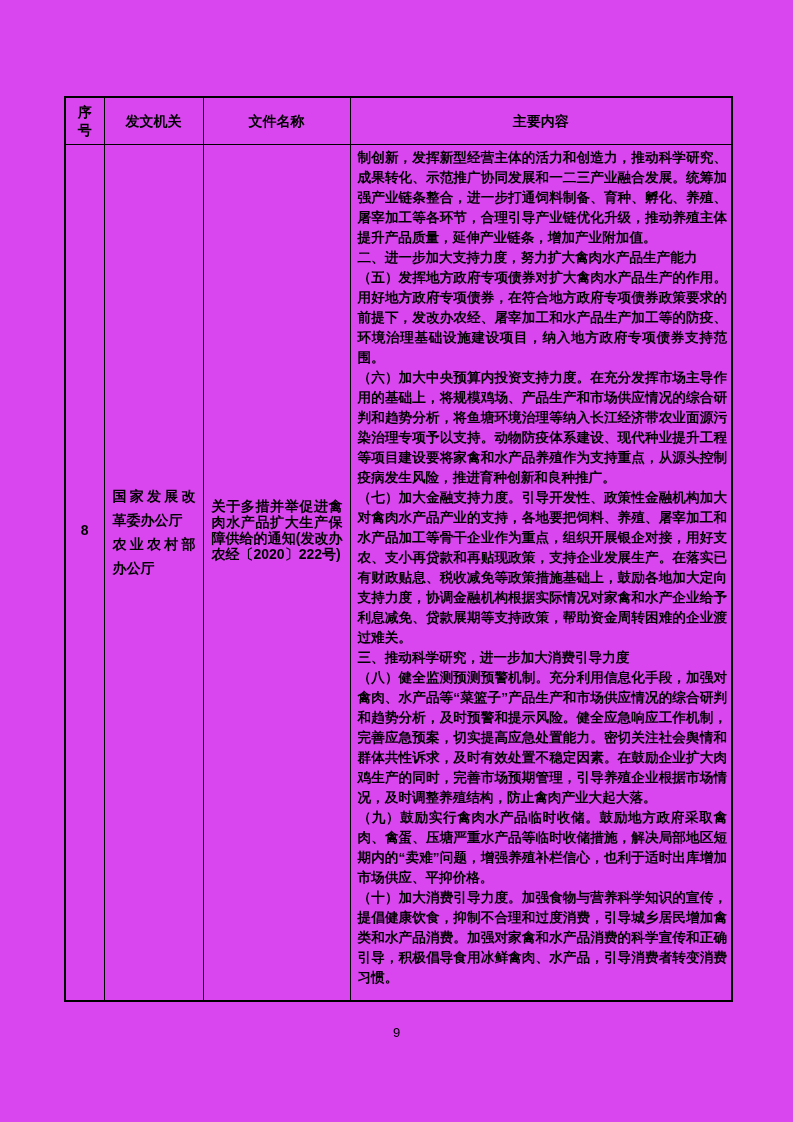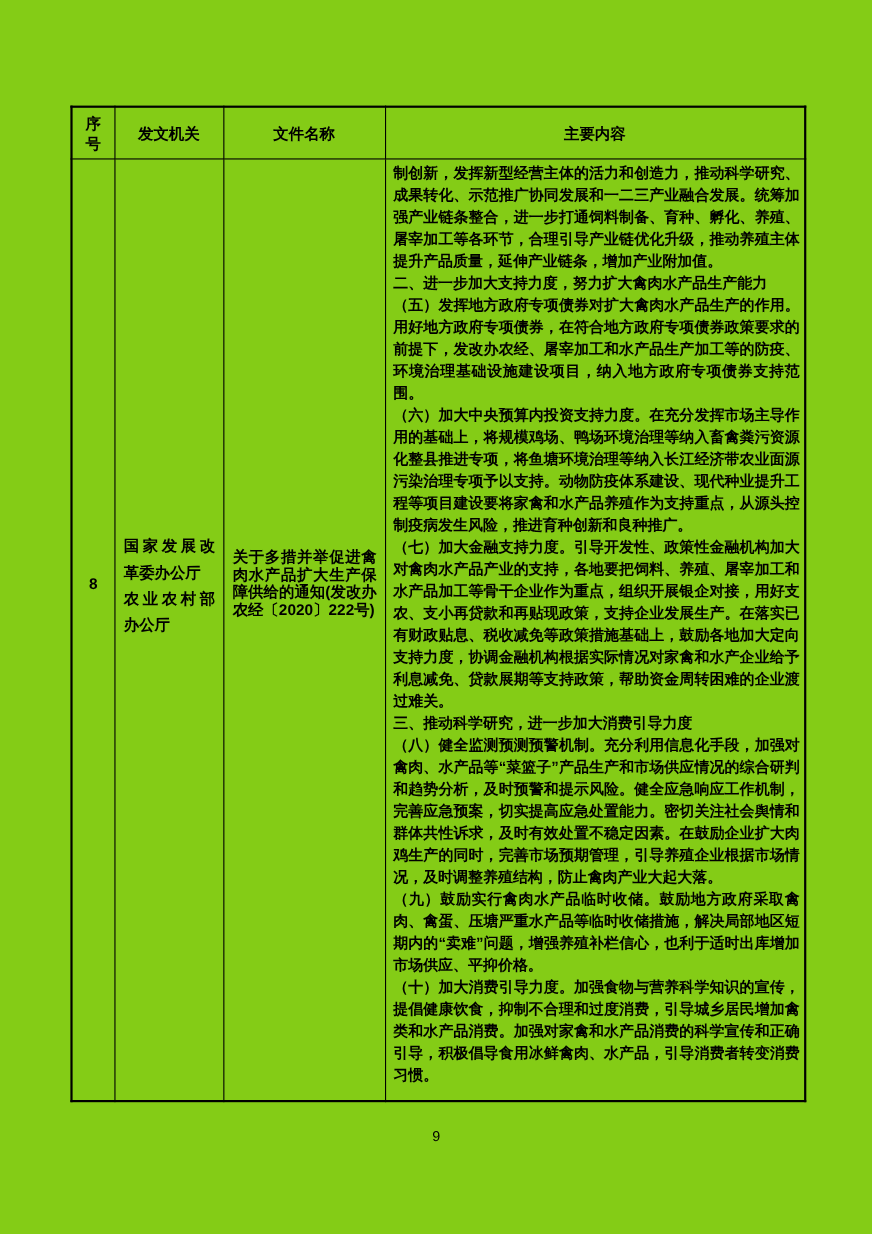--- a/index.html
+++ b/index.html
@@ -10,21 +10,21 @@
   body {
     width: 793px;
     height: 1122px;
     font-family: "Liberation Sans", sans-serif;
     color: #000000;
   }
   .page {
     position: relative;
     width: 793px;
     height: 1122px;
-    background: #84cc16;
+    background: #d946ef;
     overflow: hidden;
   }
   table.doc-table {
     position: absolute;
     left: 64px;
     top: 96px;
     width: 667px;
     border-collapse: collapse;
     table-layout: fixed;
     border: 2px solid #000;
@@ -119,21 +119,21 @@
             <p>国家发展改革委办公厅</p>
             <p>农业农村部办公厅</p>
           </td>
         <td class="cell-doc">
           <p>关于多措并举促进禽肉水产品扩大生产保障供给的通知(发改办农经〔2020〕222号)</p>
         </td>
         <td class="cell-content">
             <p>制创新，发挥新型经营主体的活力和创造力，推动科学研究、成果转化、示范推广协同发展和一二三产业融合发展。统筹加强产业链条整合，进一步打通饲料制备、育种、孵化、养殖、屠宰加工等各环节，合理引导产业链优化升级，推动养殖主体提升产品质量，延伸产业链条，增加产业附加值。</p>
             <p>二、进一步加大支持力度，努力扩大禽肉水产品生产能力</p>
             <p>（五）发挥地方政府专项债券对扩大禽肉水产品生产的作用。用好地方政府专项债券，在符合地方政府专项债券政策要求的前提下，发改办农经、屠宰加工和水产品生产加工等的防疫、环境治理基础设施建设项目，纳入地方政府专项债券支持范围。</p>
-            <p>（六）加大中央预算内投资支持力度。在充分发挥市场主导作用的基础上，将规模鸡场、鸭场环境治理等纳入畜禽粪污资源化整县推进专项，将鱼塘环境治理等纳入长江经济带农业面源污染治理专项予以支持。动物防疫体系建设、现代种业提升工程等项目建设要将家禽和水产品养殖作为支持重点，从源头控制疫病发生风险，推进育种创新和良种推广。</p>
+            <p>（六）加大中央预算内投资支持力度。在充分发挥市场主导作用的基础上，将规模鸡场、产品生产和市场供应情况的综合研判和趋势分析，将鱼塘环境治理等纳入长江经济带农业面源污染治理专项予以支持。动物防疫体系建设、现代种业提升工程等项目建设要将家禽和水产品养殖作为支持重点，从源头控制疫病发生风险，推进育种创新和良种推广。</p>
             <p>（七）加大金融支持力度。引导开发性、政策性金融机构加大对禽肉水产品产业的支持，各地要把饲料、养殖、屠宰加工和水产品加工等骨干企业作为重点，组织开展银企对接，用好支农、支小再贷款和再贴现政策，支持企业发展生产。在落实已有财政贴息、税收减免等政策措施基础上，鼓励各地加大定向支持力度，协调金融机构根据实际情况对家禽和水产企业给予利息减免、贷款展期等支持政策，帮助资金周转困难的企业渡过难关。</p>
             <p>三、推动科学研究，进一步加大消费引导力度</p>
             <p>（八）健全监测预测预警机制。充分利用信息化手段，加强对禽肉、水产品等“菜篮子”产品生产和市场供应情况的综合研判和趋势分析，及时预警和提示风险。健全应急响应工作机制，完善应急预案，切实提高应急处置能力。密切关注社会舆情和群体共性诉求，及时有效处置不稳定因素。在鼓励企业扩大肉鸡生产的同时，完善市场预期管理，引导养殖企业根据市场情况，及时调整养殖结构，防止禽肉产业大起大落。</p>
             <p>（九）鼓励实行禽肉水产品临时收储。鼓励地方政府采取禽肉、禽蛋、压塘严重水产品等临时收储措施，解决局部地区短期内的“卖难”问题，增强养殖补栏信心，也利于适时出库增加市场供应、平抑价格。</p>
             <p>（十）加大消费引导力度。加强食物与营养科学知识的宣传，提倡健康饮食，抑制不合理和过度消费，引导城乡居民增加禽类和水产品消费。加强对家禽和水产品消费的科学宣传和正确引导，积极倡导食用冰鲜禽肉、水产品，引导消费者转变消费习惯。</p>
           </td>
       </tr>
     </tbody>
   </table>
   <div class="page-number">9</div>

